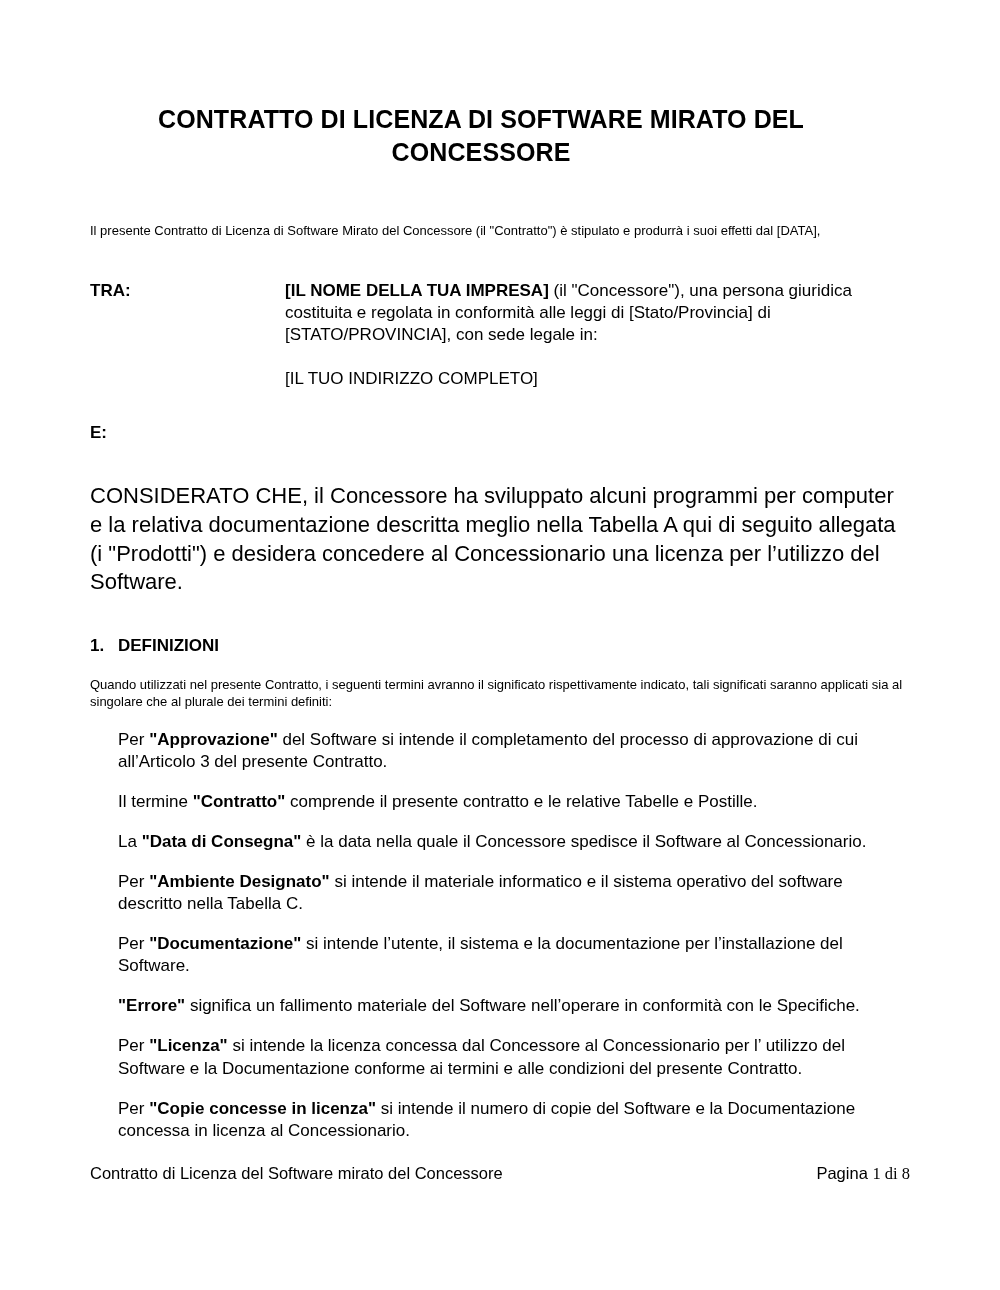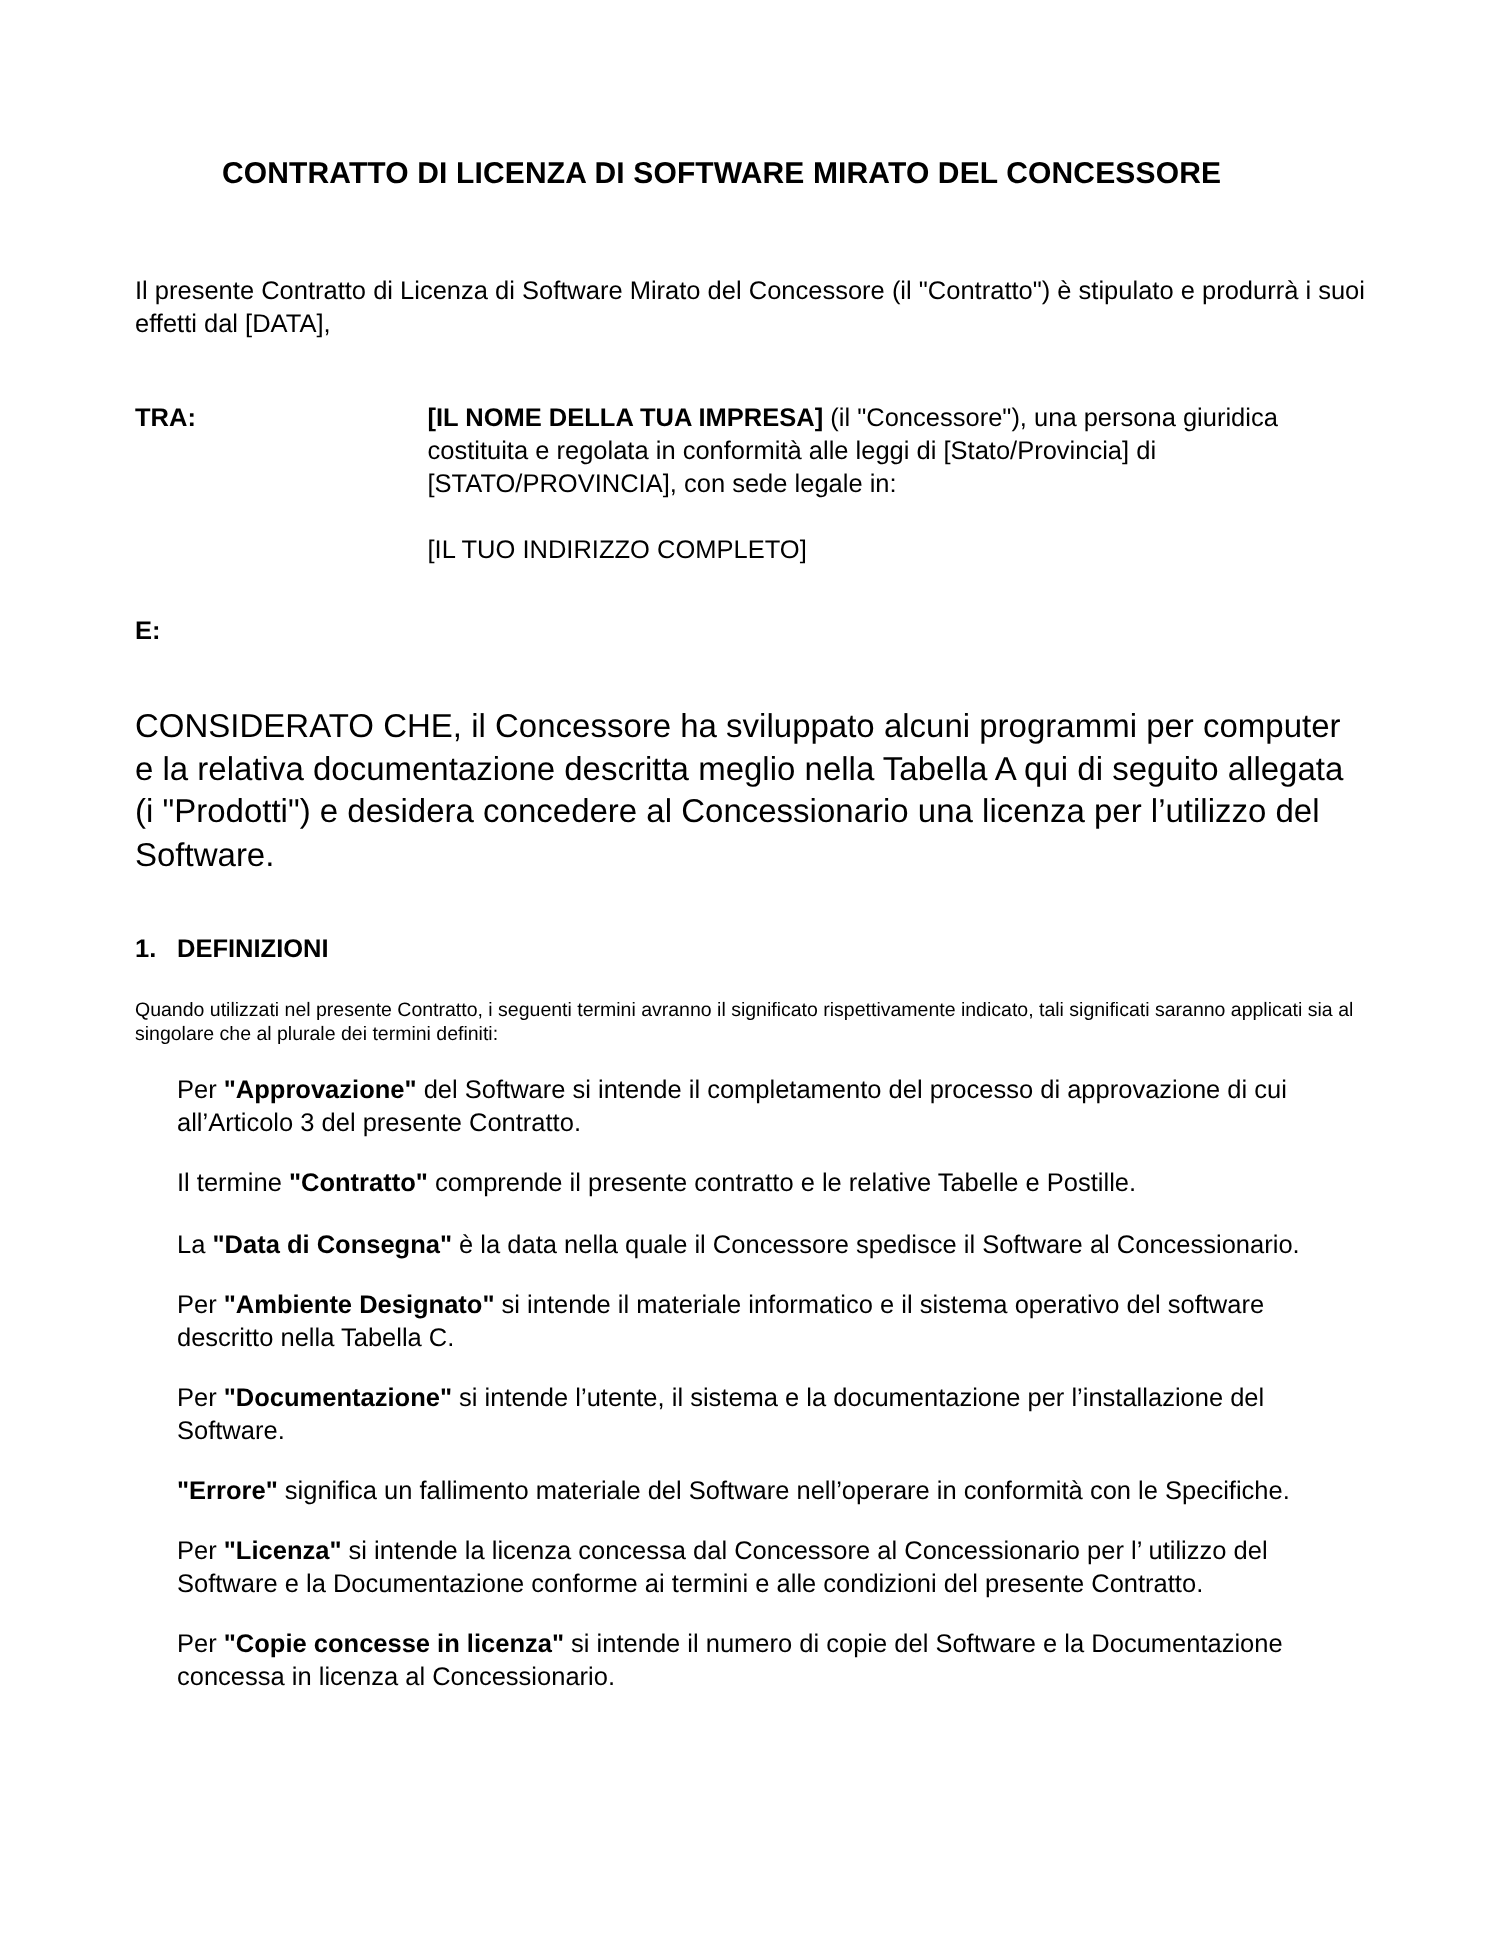--- a/index.html
+++ b/index.html
@@ -22,31 +22,31 @@
   .content {
     position: absolute;
     left: 90px;
     top: 0;
     width: 820px;
   }
   .doc-title {
     margin: 0;
     padding-top: 103px;
     text-align: center;
-    font-size: 20px;
+    font-size: 25px;
     font-weight: bold;
     line-height: 1.32;
     letter-spacing: 0.1px;
     width: 790px;
     margin-left: -4px;
   }
   .intro-para {
     margin: 0;
     padding-top: 54px;
-    font-size: 17px;
+    font-size: 13px;
     line-height: 1.30;
   }
   .parties {
     margin: 0;
     padding-top: 40px;
   }
   .party-row {
     display: flex;
     align-items: flex-start;
     font-size: 17px;
@@ -173,14 +173,18 @@
       <p class="definition"><span></span><b>"Errore"</b><span> significa un fallimento materiale del Software nell’operare in conformità con le Specifiche.</span></p>
 
       <p class="definition"><span>Per </span><b>"Licenza"</b><span> si intende la licenza concessa dal Concessore al Concessionario per l’ utilizzo del Software e la Documentazione conforme ai termini e alle condizioni del presente Contratto.</span></p>
 
       <p class="definition"><span>Per </span><b>"Copie concesse in licenza"</b><span> si intende il numero di copie del Software e la Documentazione concessa in licenza al Concessionario.</span></p>
 
     </div>
 
   </div>
 
+  <div class="footer">
+    <div class="footer-left">Contratto di Licenza del Software mirato del Concessore</div>
+    <div class="footer-right"><span>Pagina </span><span class="pg-num">1 di 8</span></div>
+  </div>
 
 </div>
 
 </body></html>

